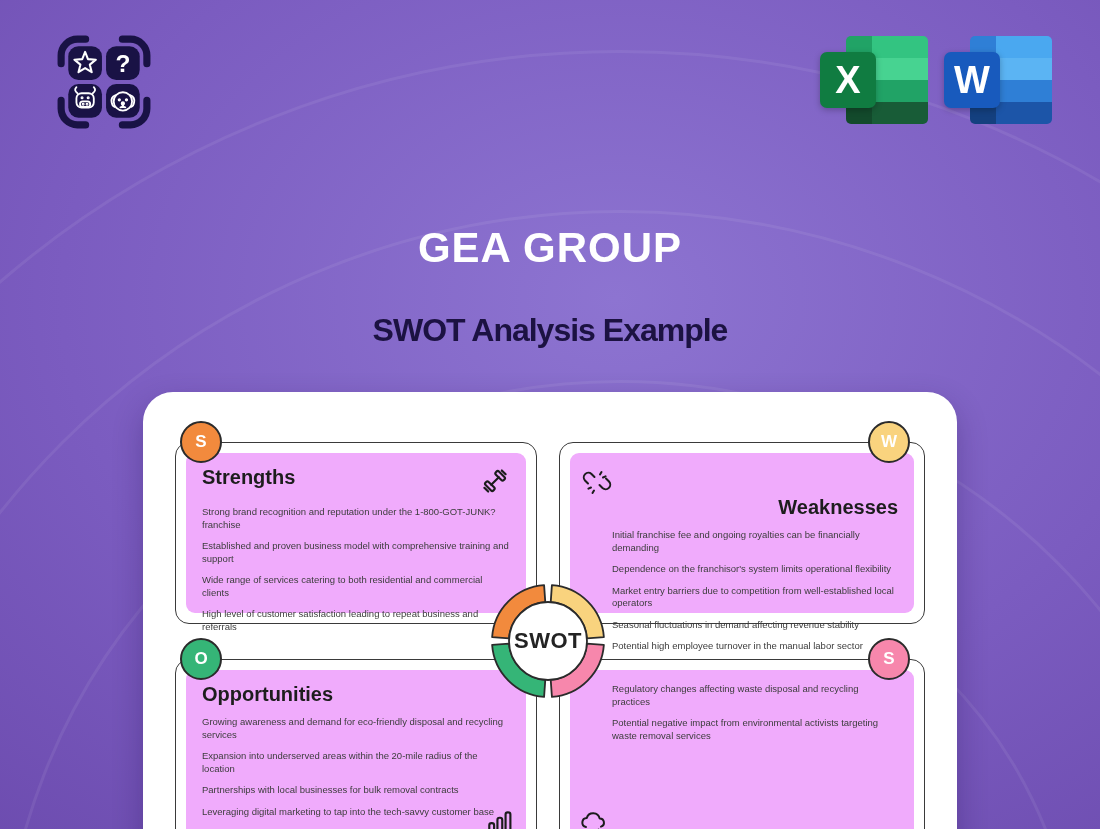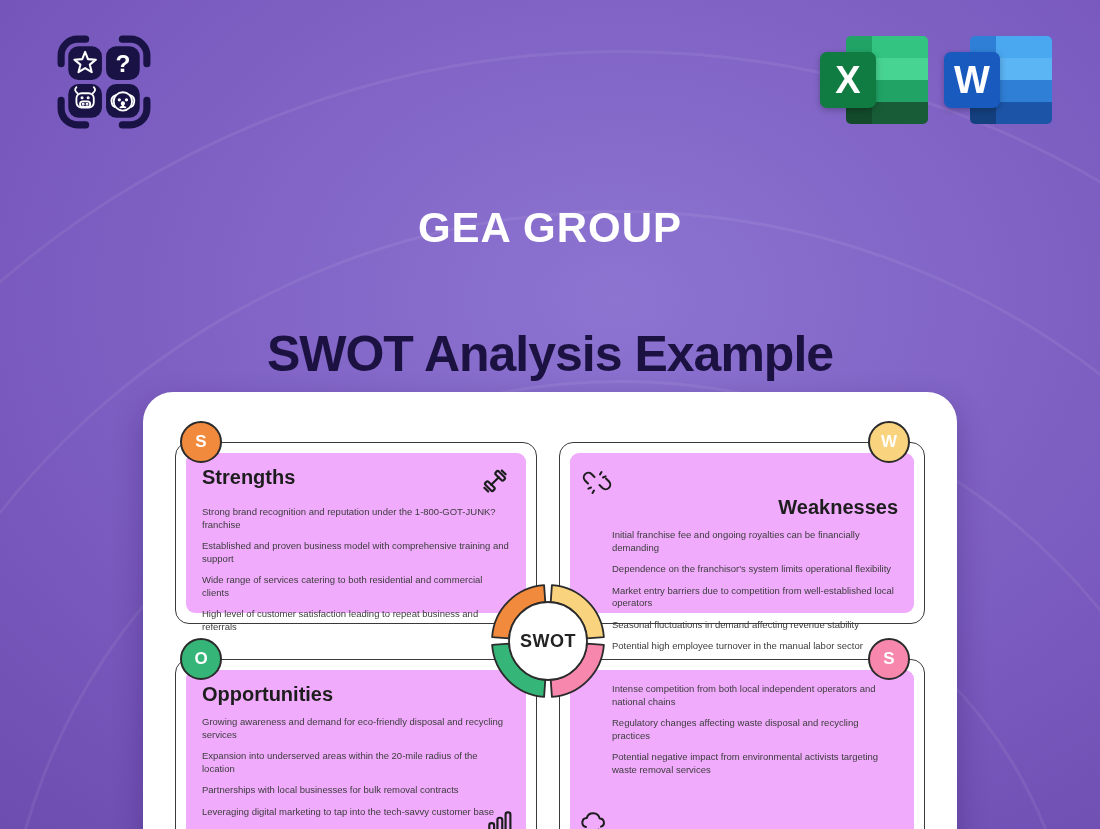--- a/index.html
+++ b/index.html
@@ -11,28 +11,28 @@
     background:
       radial-gradient(120% 120% at 56% 36%, #8d74d1 0%, #7b5cc0 42%, #6a49ac 78%, #5f3f9e 100%);
   }
   .ring {
     position: absolute; border-radius: 50%;
     border: 3px solid rgba(255,255,255,0.07);
   }
 
   
   .company {
-    position: absolute; left: 0; right: 0; top: 204px;
+    position: absolute; left: 0; right: 0; top: 224px;
     text-align: center; color: #ffffff;
     font-size: 42px; font-weight: 800; letter-spacing: 1px;
   }
   .main-title {
     position: absolute; left: 0; right: 0; top: 312px;
     text-align: center; color: #1c1242;
-    font-size: 50px; font-weight: 800; letter-spacing: -1px; margin-top: 13px;
+    font-size: 32px; font-weight: 800; letter-spacing: -1px;
   }
 
   
   .logo { position: absolute; left: 55px; top: 33px; width: 98px; height: 98px; }
 
   
   .office { position: absolute; top: 36px; width: 108px; height: 88px; }
   .office.excel { left: 820px; }
   .office.word  { left: 944px; }
   .sheet { position: absolute; left: 26px; top: 0; width: 82px; height: 88px;
@@ -91,21 +91,21 @@
   .badge.b-left  { left: 4px;  top: -22px; }
   .badge.b-right { right: 14px; top: -22px; }
 
   .icon-bottom-right { position: absolute; right: 12px; top: 136px; }
   .icon-bottom-left  { position: absolute; left: 8px;  top: 140px; }
 
   
   .donut { position: absolute; left: 488px; top: 581px; width: 120px; height: 120px; z-index: 6; }
   .donut .swot-label {
     position: absolute; inset: 0; display: flex; align-items: center; justify-content: center;
-    font-size: 18px; font-weight: 800; color: #232323; letter-spacing: 0.5px;
+    font-size: 22px; font-weight: 800; color: #232323; letter-spacing: 0.5px;
   }
 </style>
 </head>
 <body>
 
 <div class="stage">
 
   <div class="ring" style="left:320px; top:700px; width:600px; height:600px;"></div>
   <div class="ring" style="left:160px; top:540px; width:920px; height:920px;"></div>
   <div class="ring" style="left:0px; top:380px; width:1240px; height:1240px;"></div>
@@ -270,21 +270,20 @@
           <line x1="2.5" y1="27.2" x2="23.5" y2="27.2"></line>
         </g>
       </svg>
     </div>
   </div>
 
   <div class="q-box br">
     <div class="badge b-right" style="background-color: rgb(247, 135, 172);">S</div>
     <div class="q-panel pad-left">
       <div class="items">
-          <p class="item">Intense competition from both local independent operators and national chains</p>
           <p class="item">Regulatory changes affecting waste disposal and recycling practices</p>
           <p class="item">Potential negative impact from environmental activists targeting waste removal services</p>
         </div>
       <svg class="icon-bottom-left" width="30" height="32" viewBox="0 0 30 32">
         <g stroke="#1c1c1c" stroke-width="2" fill="none" stroke-linecap="round" stroke-linejoin="round">
           <path d="M8,17 a4.6,4.6 0 0 1 0.8,-9.1 A6.6,6.6 0 0 1 21.6,8.4 a4.2,4.2 0 0 1 1.4,8.2"></path>
           <path d="M9.5,21 l-2,4"></path>
           <path d="M15,21 l-2,4"></path>
           <path d="M20.5,19.5 l-3,4.5 h3.4 l-3.2,5"></path>
         </g>

